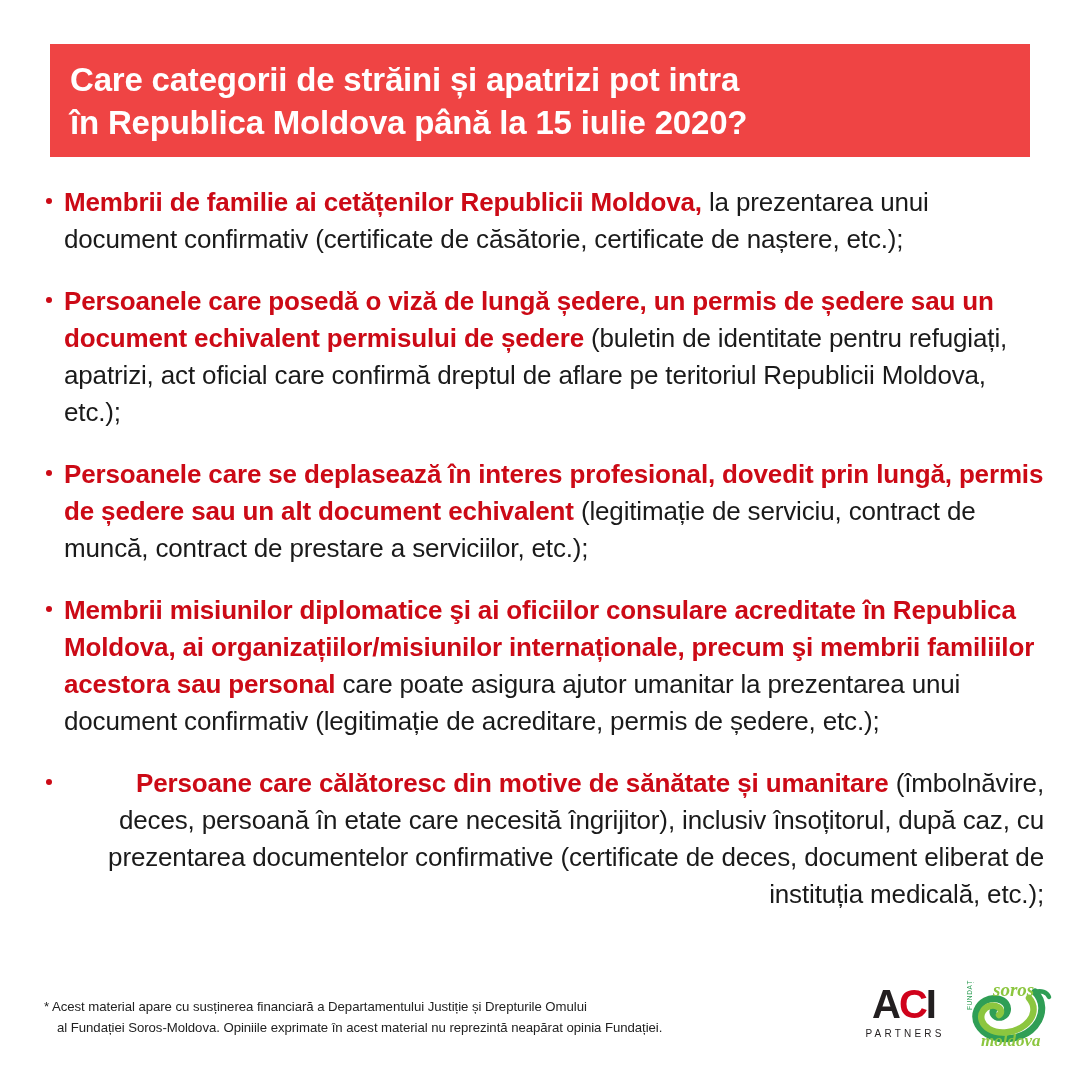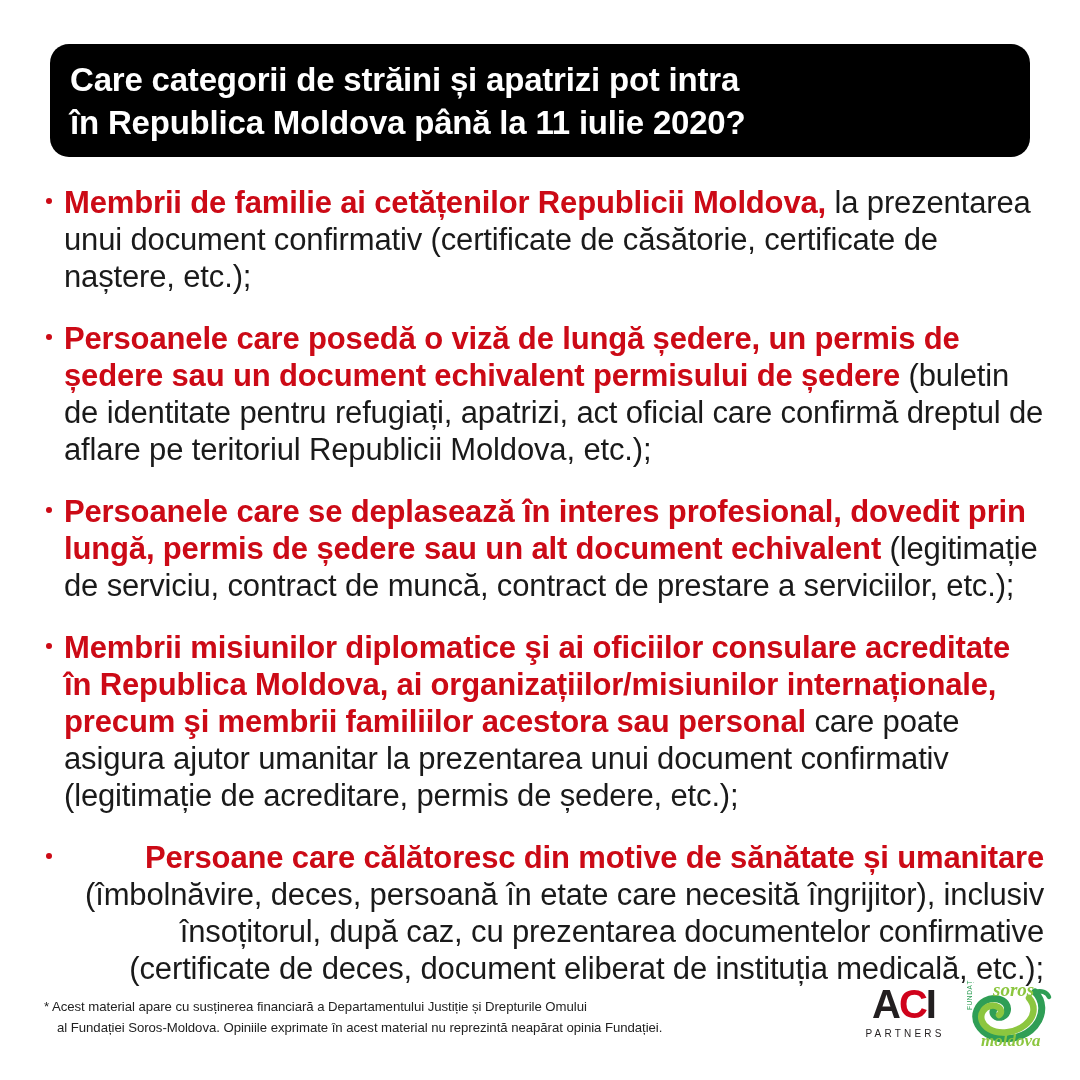--- a/index.html
+++ b/index.html
@@ -22,24 +22,23 @@
     box-sizing: border-box;
   }
 
   
   #title-banner {
     position: absolute;
     left: 50px;
     top: 44px;
     width: 980px;
     height: 113px;
-    background: #000000;
+    background: #ef4444;
     box-sizing: border-box;
     padding: 14px 22px 10px 20px;
-    border-radius: 19px;
   }
   #title-banner .title-line {
     color: #ffffff;
     font-size: 33px;
     font-weight: bold;
     line-height: 43px;
     letter-spacing: -0.2px;
     white-space: nowrap;
   }
 
@@ -59,21 +58,21 @@
   .bullet-dot {
     position: absolute;
     left: 2px;
     top: 14px;
     width: 6px;
     height: 6px;
     border-radius: 50%;
     background: #CC0A16;
   }
   .bullet-text {
-    font-size: 31px;
+    font-size: 26px;
     line-height: 37px;
     color: #1a1a1a;
     letter-spacing: -0.15px;
   }
   .bullet-text .hl {
     color: #CC0A16;
     font-weight: bold;
   }
 
   
@@ -136,21 +135,21 @@
   }
   #soros-logo svg { display: block; }
 </style>
 </head>
 <body>
 
 <div id="poster">
 
   <div id="title-banner">
     <div class="title-line">Care categorii de străini și apatrizi pot intra</div>
-    <div class="title-line">în Republica Moldova până la 11 iulie 2020?</div>
+    <div class="title-line">în Republica Moldova până la 15 iulie 2020?</div>
   </div>
 
   <div id="bullets">
 
     <div class="bullet">
       <span class="bullet-dot"></span>
       <div class="bullet-text"><span class="hl">Membrii de familie ai cetățenilor Republicii Moldova,</span><span> la prezentarea unui document confirmativ (certificate de căsătorie, certificate de naștere, etc.);</span></div>
     </div>
 
     <div class="bullet">

